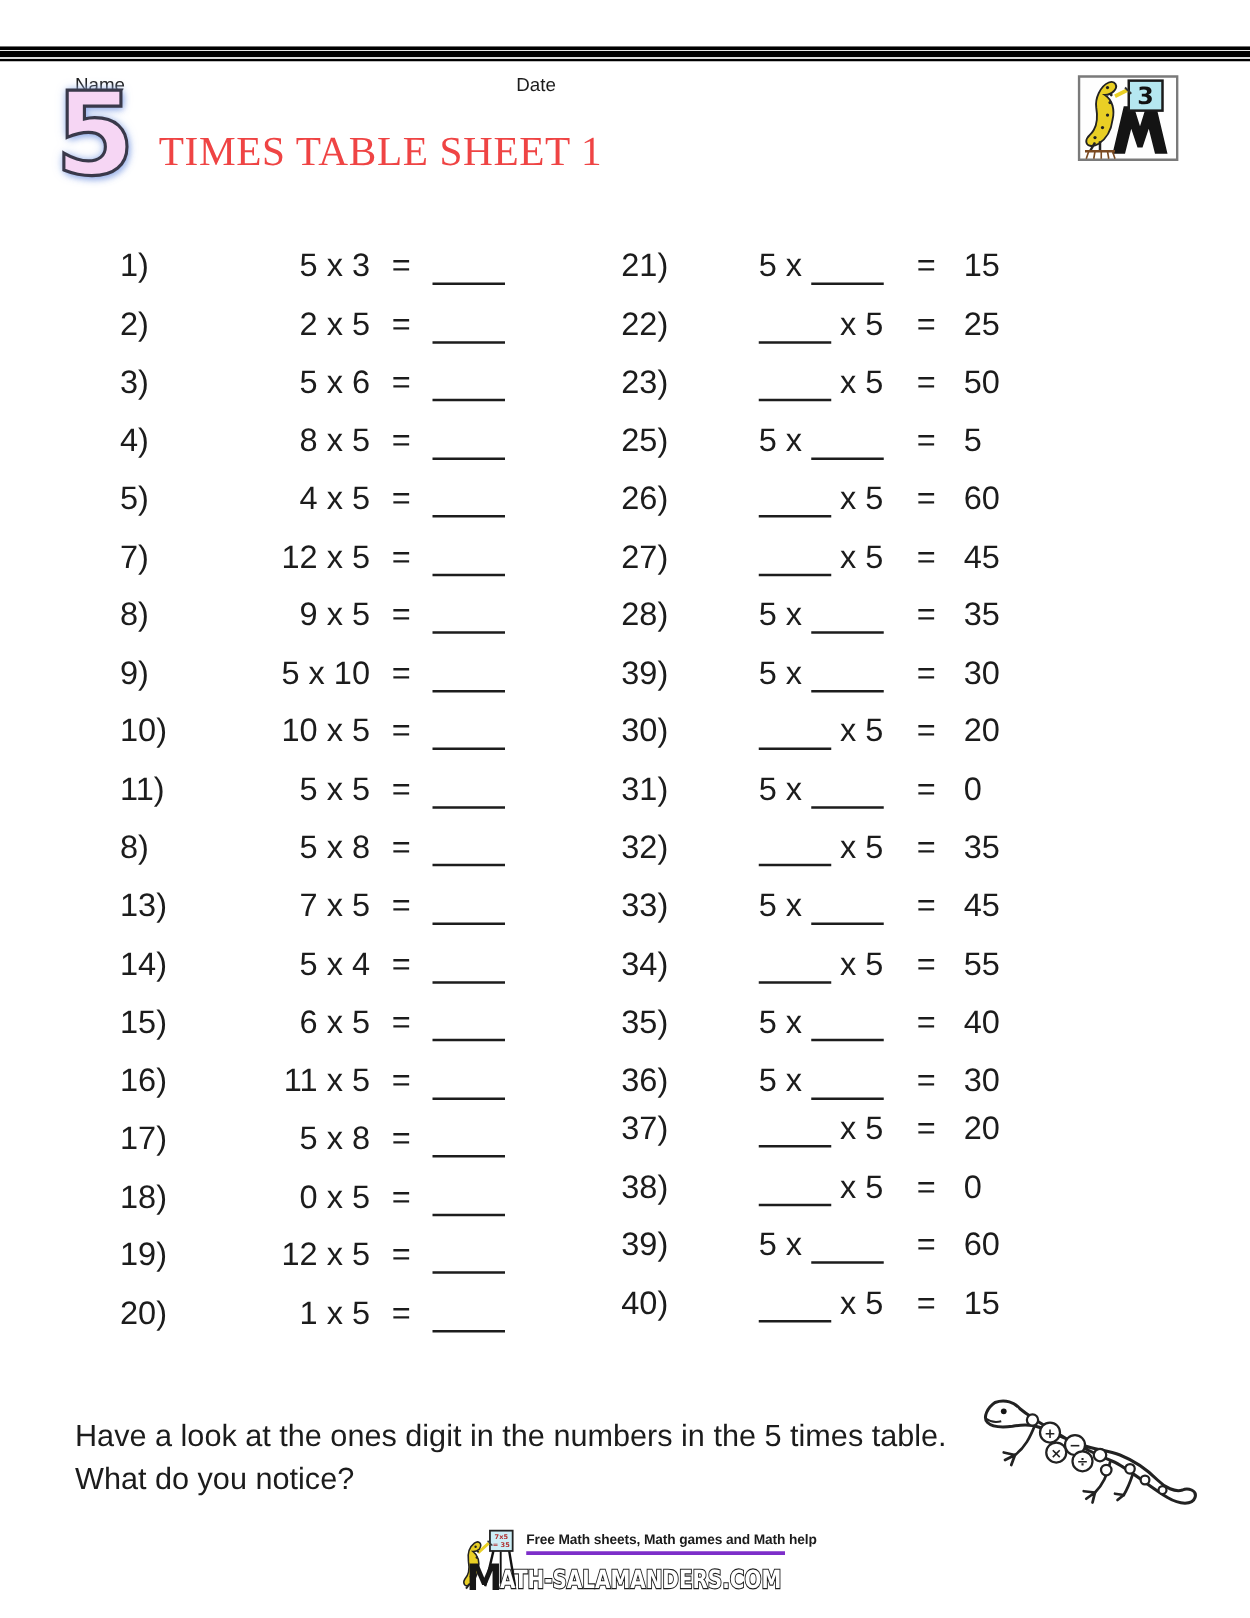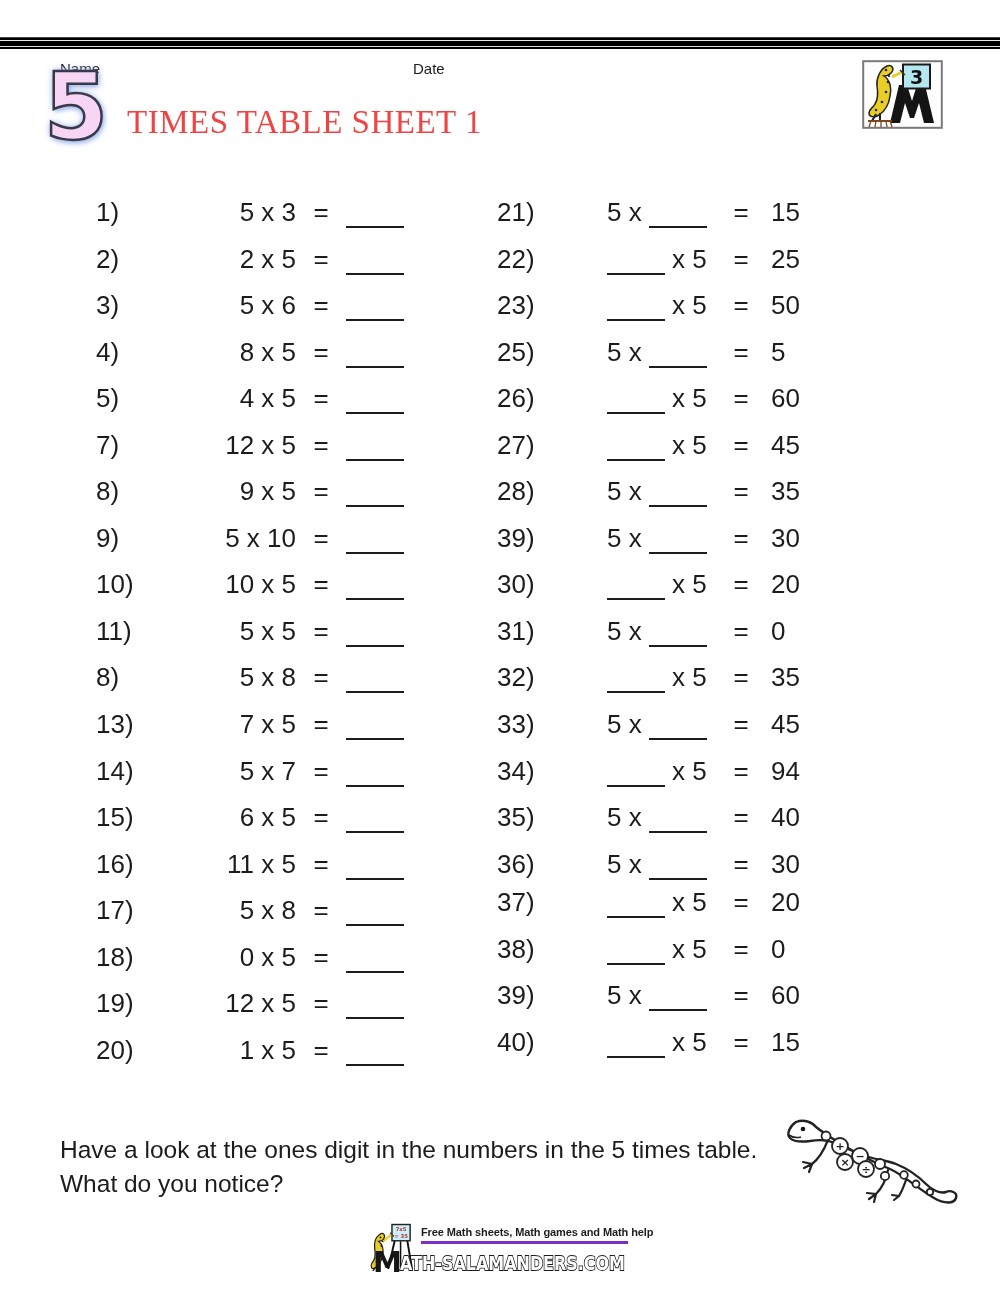--- a/index.html
+++ b/index.html
@@ -123,21 +123,21 @@
     <div class="row"><span class="num">9)</span><span class="expr">5 x 10</span><span class="eq">=</span><span class="blank"></span></div>
 
     <div class="row"><span class="num">10)</span><span class="expr">10 x 5</span><span class="eq">=</span><span class="blank"></span></div>
 
     <div class="row"><span class="num">11)</span><span class="expr">5 x 5</span><span class="eq">=</span><span class="blank"></span></div>
 
     <div class="row"><span class="num">8)</span><span class="expr">5 x 8</span><span class="eq">=</span><span class="blank"></span></div>
 
     <div class="row"><span class="num">13)</span><span class="expr">7 x 5</span><span class="eq">=</span><span class="blank"></span></div>
 
-    <div class="row"><span class="num">14)</span><span class="expr">5 x 7</span><span class="eq">=</span><span class="blank"></span></div>
+    <div class="row"><span class="num">14)</span><span class="expr">5 x 4</span><span class="eq">=</span><span class="blank"></span></div>
 
     <div class="row"><span class="num">15)</span><span class="expr">6 x 5</span><span class="eq">=</span><span class="blank"></span></div>
 
     <div class="row"><span class="num">16)</span><span class="expr">11 x 5</span><span class="eq">=</span><span class="blank"></span></div>
 
     <div class="row"><span class="num">17)</span><span class="expr">5 x 8</span><span class="eq">=</span><span class="blank"></span></div>
 
     <div class="row"><span class="num">18)</span><span class="expr">0 x 5</span><span class="eq">=</span><span class="blank"></span></div>
 
     <div class="row"><span class="num">19)</span><span class="expr">12 x 5</span><span class="eq">=</span><span class="blank"></span></div>
@@ -163,21 +163,21 @@
     <div class="row"><span class="num">39)</span><span class="expr2"><span class="t-b">5 x</span><span class="blank"></span></span><span class="eq">=</span><span class="ans">30</span></div>
 
     <div class="row"><span class="num">30)</span><span class="expr2"><span class="blank"></span><span class="t-a">x 5</span></span><span class="eq">=</span><span class="ans">20</span></div>
 
     <div class="row"><span class="num">31)</span><span class="expr2"><span class="t-b">5 x</span><span class="blank"></span></span><span class="eq">=</span><span class="ans">0</span></div>
 
     <div class="row"><span class="num">32)</span><span class="expr2"><span class="blank"></span><span class="t-a">x 5</span></span><span class="eq">=</span><span class="ans">35</span></div>
 
     <div class="row"><span class="num">33)</span><span class="expr2"><span class="t-b">5 x</span><span class="blank"></span></span><span class="eq">=</span><span class="ans">45</span></div>
 
-    <div class="row"><span class="num">34)</span><span class="expr2"><span class="blank"></span><span class="t-a">x 5</span></span><span class="eq">=</span><span class="ans">94</span></div>
+    <div class="row"><span class="num">34)</span><span class="expr2"><span class="blank"></span><span class="t-a">x 5</span></span><span class="eq">=</span><span class="ans">55</span></div>
 
     <div class="row"><span class="num">35)</span><span class="expr2"><span class="t-b">5 x</span><span class="blank"></span></span><span class="eq">=</span><span class="ans">40</span></div>
 
     <div class="row"><span class="num">36)</span><span class="expr2"><span class="t-b">5 x</span><span class="blank"></span></span><span class="eq">=</span><span class="ans">30</span></div>
 
     <div class="row"><span class="num">37)</span><span class="expr2"><span class="blank"></span><span class="t-a">x 5</span></span><span class="eq">=</span><span class="ans">20</span></div>
 
     <div class="row"><span class="num">38)</span><span class="expr2"><span class="blank"></span><span class="t-a">x 5</span></span><span class="eq">=</span><span class="ans">0</span></div>
 
     <div class="row"><span class="num">39)</span><span class="expr2"><span class="t-b">5 x</span><span class="blank"></span></span><span class="eq">=</span><span class="ans">60</span></div>

